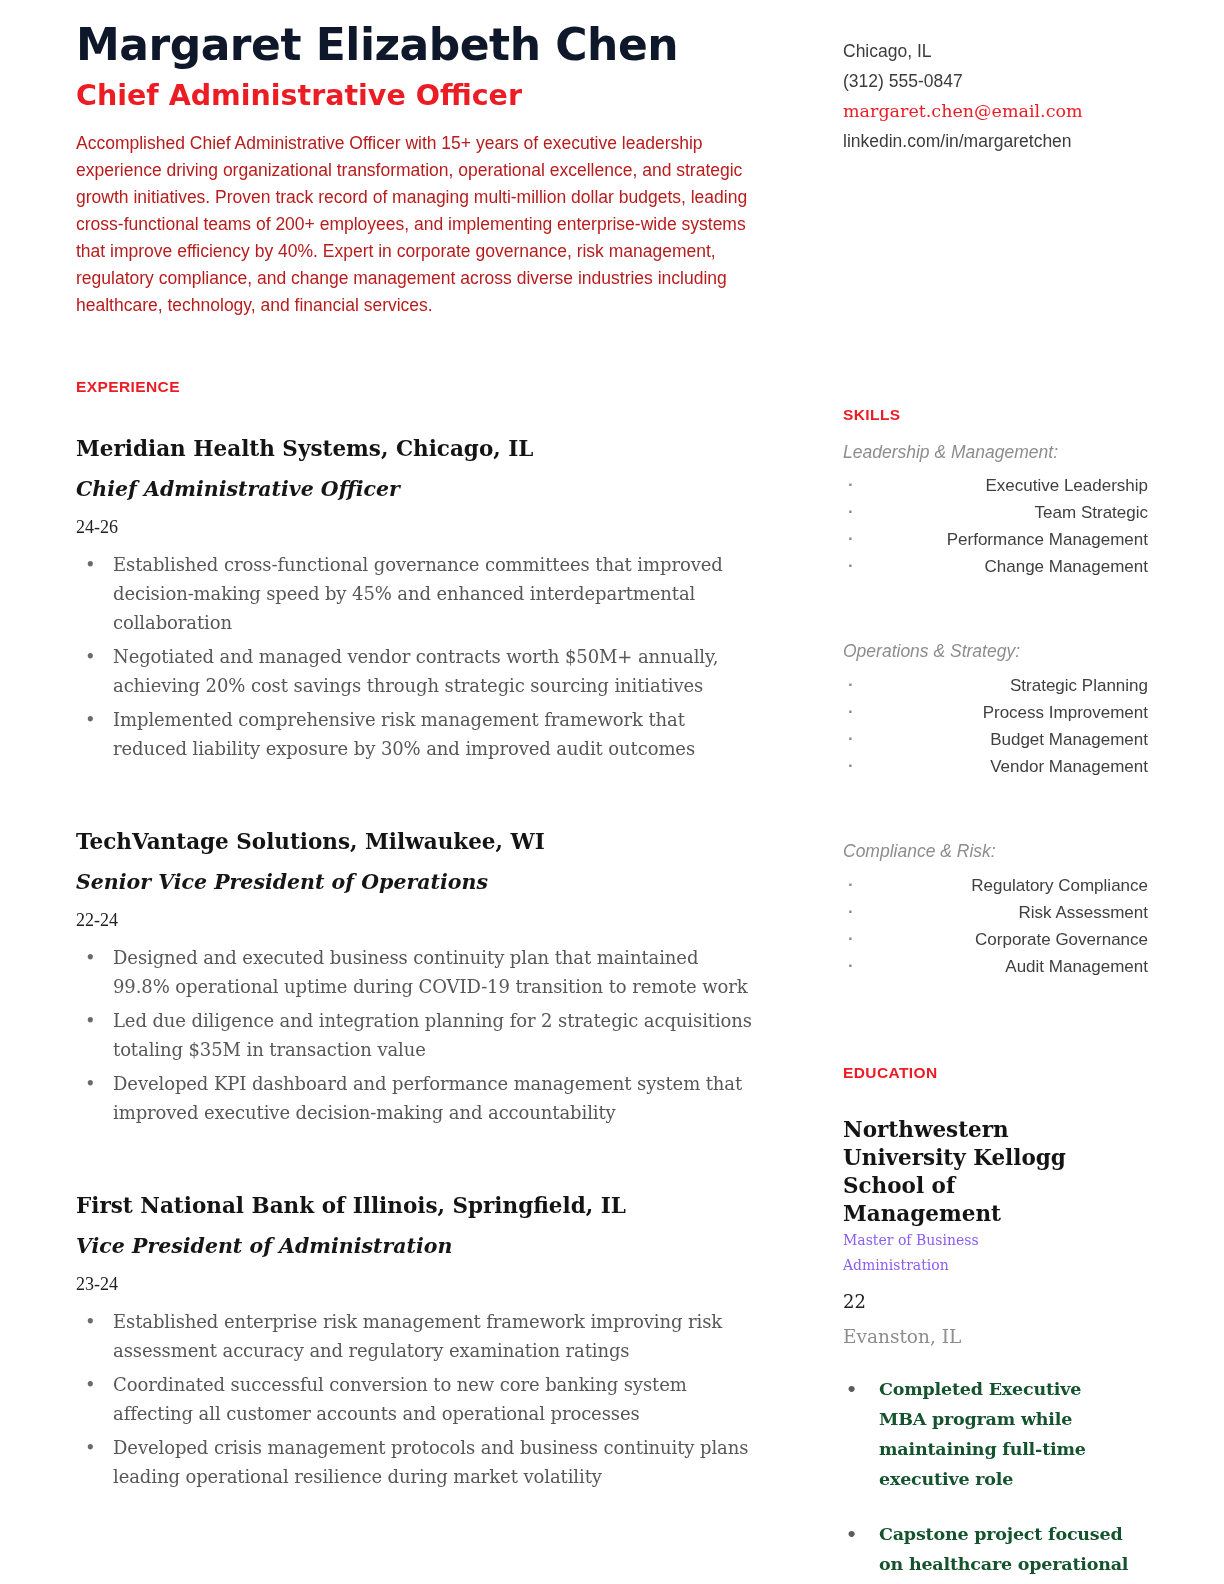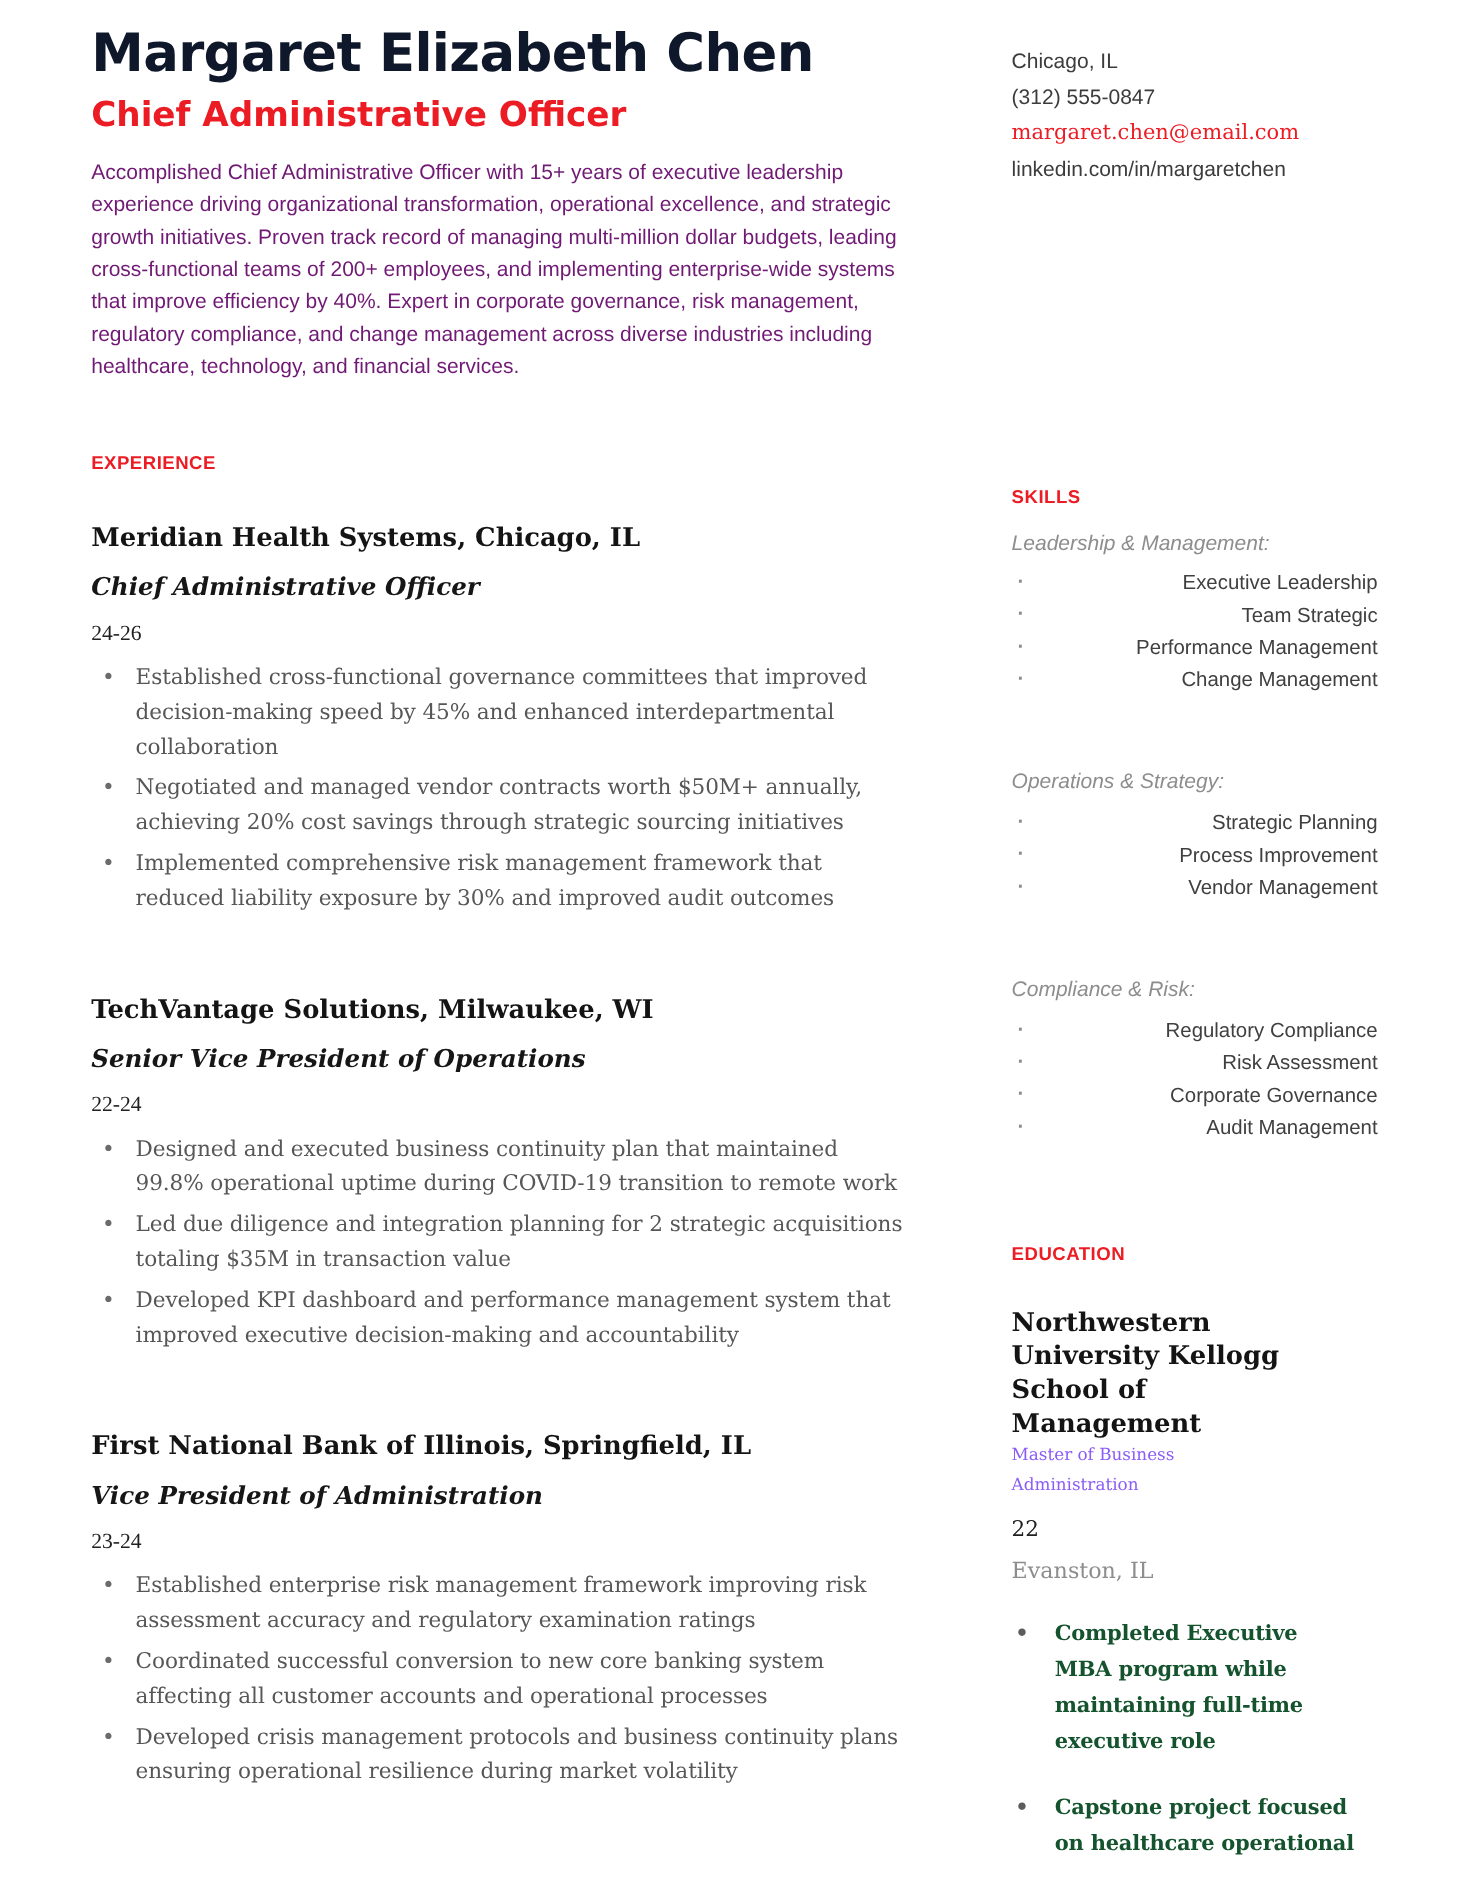--- a/index.html
+++ b/index.html
@@ -29,21 +29,21 @@
   .title{
     margin:11px 0 0;
     font-family:"DejaVu Sans",sans-serif;
     font-weight:700;
     font-size:28.5px;line-height:1.15;
     color:var(--accent);
   }
   .summary{
     margin:17px 0 14px;
     font-size:17.5px;line-height:27px;
-    color:#701a75;
+    color:#b91c1c;
     max-width:700px;
   }
   .sec-heading{
     margin:0;
     font-size:15.5px;line-height:1.2;
     font-weight:700;
     letter-spacing:0.4px;
     color:var(--accent);
   }
   .experience{margin-top:59px;}
@@ -192,21 +192,21 @@
               <li>Developed KPI dashboard and performance management system that improved executive decision-making and accountability</li>
             </ul>
           </article>
           <article class="job">
             <div class="job-company">First National Bank of Illinois, Springfield, IL</div>
             <div class="job-role">Vice President of Administration</div>
             <div class="job-dates">23-24</div>
             <ul class="job-bullets">
               <li>Established enterprise risk management framework improving risk assessment accuracy and regulatory examination ratings</li>
               <li>Coordinated successful conversion to new core banking system affecting all customer accounts and operational processes</li>
-              <li>Developed crisis management protocols and business continuity plans ensuring operational resilience during market volatility</li>
+              <li>Developed crisis management protocols and business continuity plans leading operational resilience during market volatility</li>
             </ul>
           </article>
         </div>
     </section>
   </div>
 
   <div class="col-right">
     <div class="contact">
       <div>Chicago, IL</div>
       <div>(312) 555-0847</div>
@@ -224,20 +224,21 @@
               <li>Team Strategic</li>
               <li>Performance Management</li>
               <li>Change Management</li>
             </ul>
           </div>
           <div class="skill-group">
             <div class="group-label">Operations &amp; Strategy:</div>
             <ul class="skill-items">
               <li>Strategic Planning</li>
               <li>Process Improvement</li>
+              <li>Budget Management</li>
               <li>Vendor Management</li>
             </ul>
           </div>
           <div class="skill-group">
             <div class="group-label">Compliance &amp; Risk:</div>
             <ul class="skill-items">
               <li>Regulatory Compliance</li>
               <li>Risk Assessment</li>
               <li>Corporate Governance</li>
               <li>Audit Management</li>

